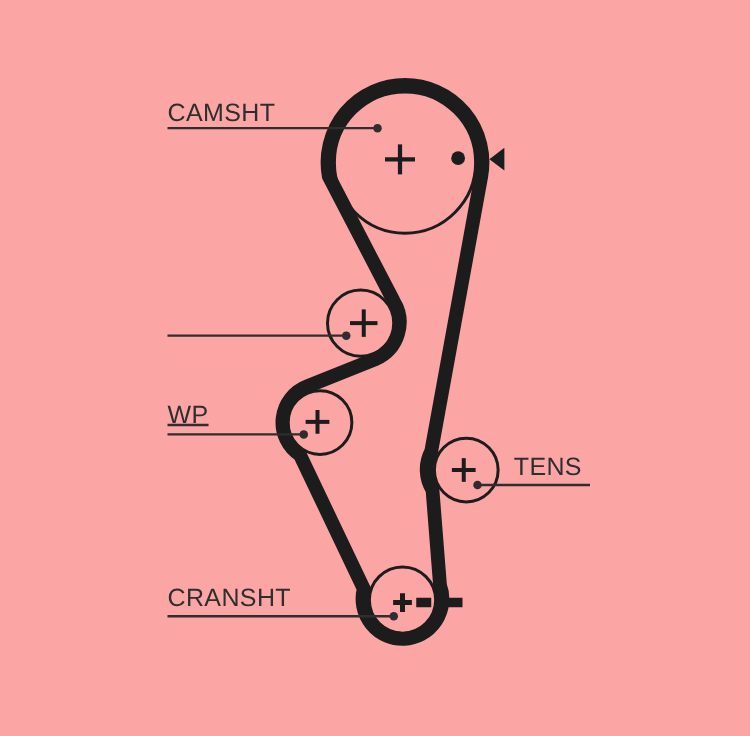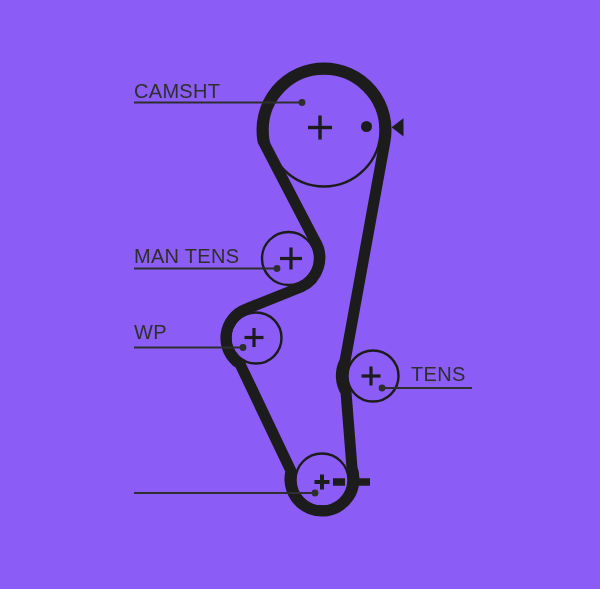--- a/index.html
+++ b/index.html
@@ -4,41 +4,41 @@
 <style>
   html, body {
     margin: 0;
     padding: 0;
     background: #ffffff;
   }
   .stage {
     position: relative;
     width: 600px;
     height: 589px;
-    background: #8b5cf6;
+    background: #fca5a5;
     overflow: hidden;
     font-family: "Liberation Sans", sans-serif;
   }
   .stage svg {
     position: absolute;
     left: 0;
     top: 0;
   }
   .lbl {
     position: absolute;
     font-size: 20px;
     line-height: 20px;
     letter-spacing: 0.3px;
     color: #2e2e2e;
     white-space: nowrap;
     user-select: none;
   }
   .lbl-camsht   { left: 134px; top: 81px;  }
   .lbl-man-tens { left: 134px; top: 246px; }
-  .lbl-wp       { left: 134px; top: 322px; }
+  .lbl-wp       { left: 134px; top: 322px; text-decoration: underline; }
   .lbl-idler    { left: 411px; top: 364px; }
   .lbl-cransht  { left: 134px; top: 469px; }
 </style>
 </head>
 <body>
 
 <div class="stage">
 
   <svg width="600" height="589" viewBox="0 0 600 589">
 
@@ -99,17 +99,17 @@
     <g fill="#2e2e2e">
       <circle cx="302" cy="102.5" r="3.4"></circle>
       <circle cx="277" cy="268.5" r="3.4"></circle>
       <circle cx="243" cy="347.5" r="3.4"></circle>
       <circle cx="382" cy="388" r="3.4"></circle>
       <circle cx="315" cy="493" r="3.4"></circle>
     </g>
   </svg>
 
   <div class="lbl lbl-camsht">CAMSHT</div>
-  <div class="lbl lbl-man-tens">MAN TENS</div>
   <div class="lbl lbl-wp">WP</div>
   <div class="lbl lbl-idler">TENS</div>
+  <div class="lbl lbl-cransht">CRANSHT</div>
 
 </div>
 
 </body></html>

